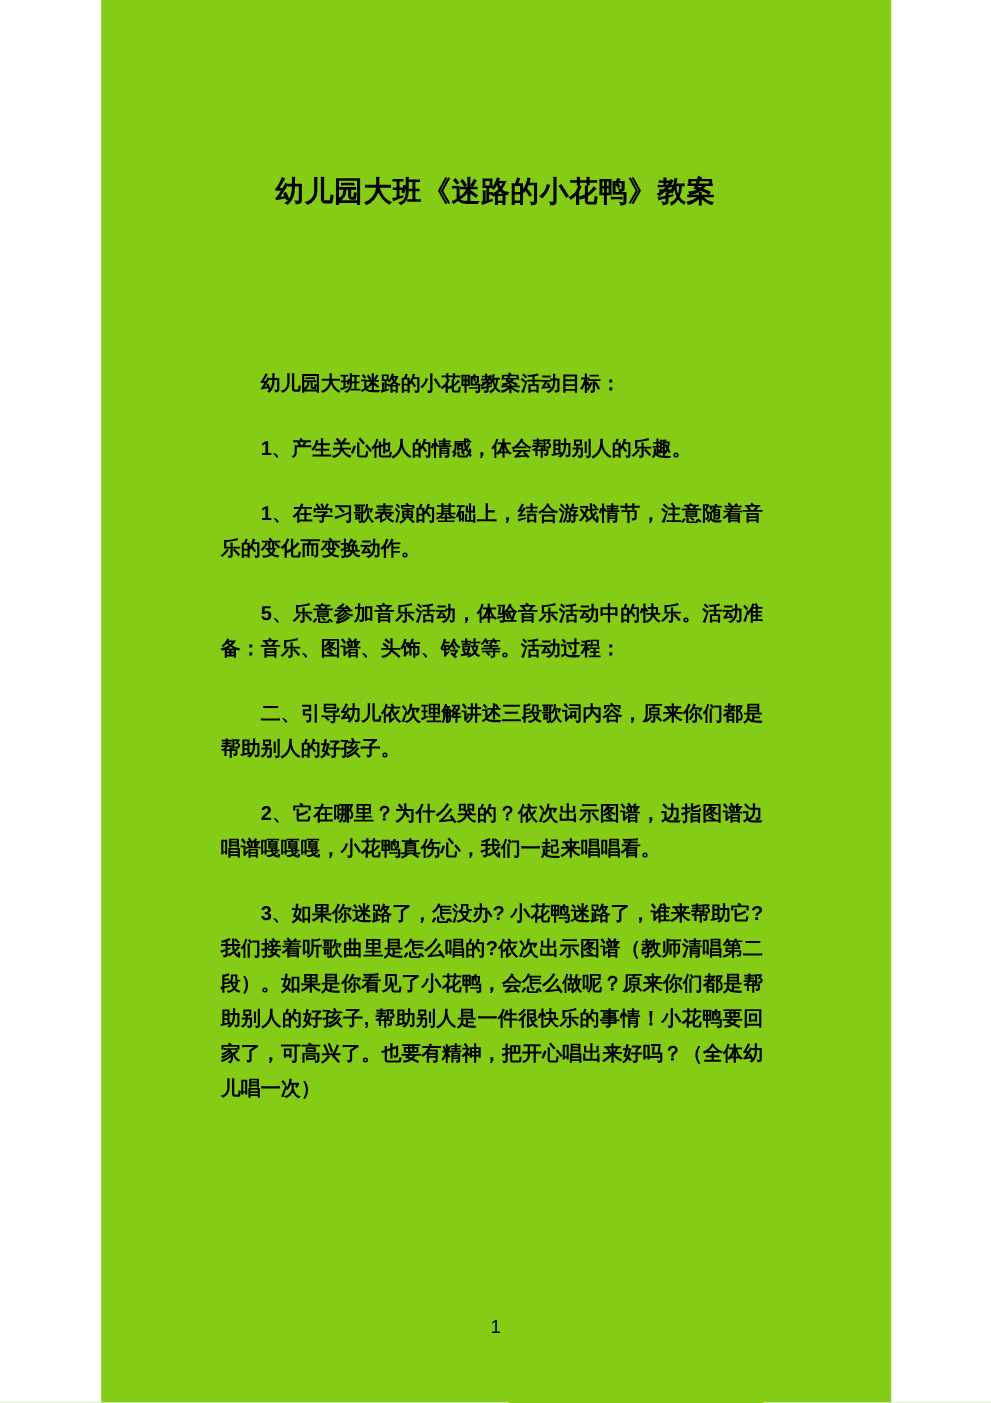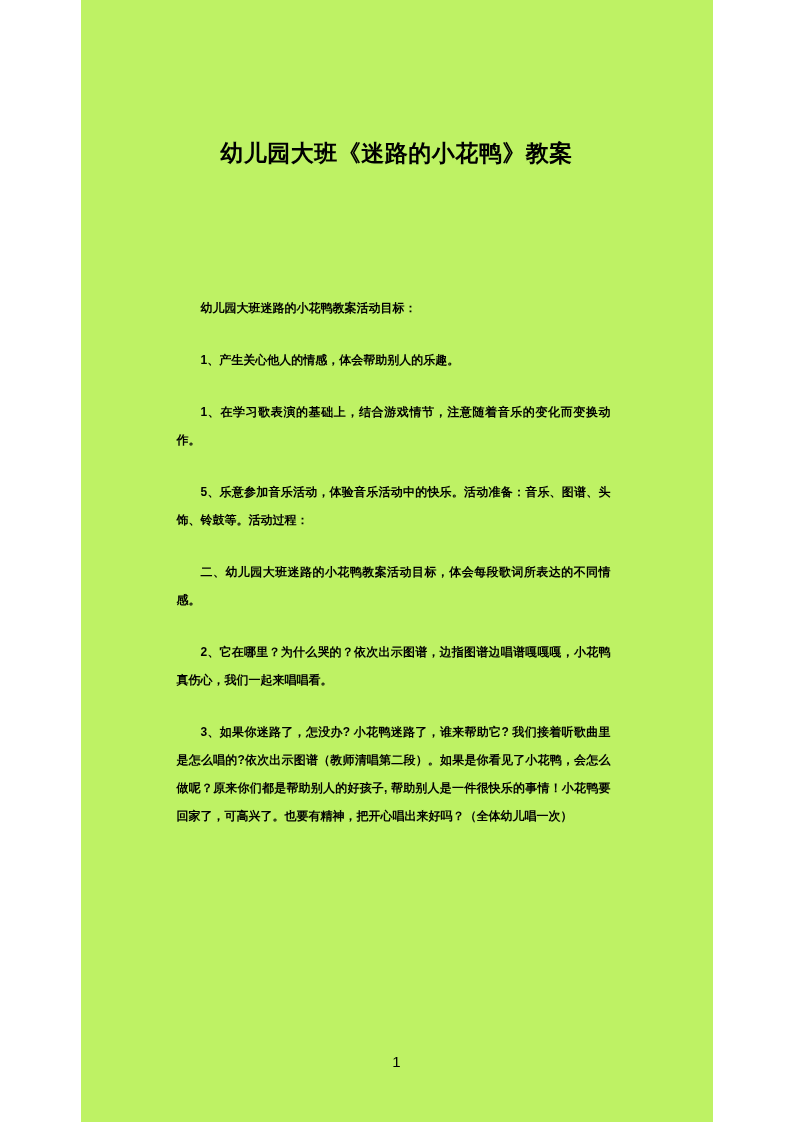--- a/index.html
+++ b/index.html
@@ -5,21 +5,21 @@
   html, body {
     margin: 0;
     padding: 0;
     background: #ffffff;
   }
   .page {
     position: relative;
     width: 632px;
     height: 1122px;
     margin: 0 auto;
-    background: #bef264;
+    background: #84cc16;
     font-family: "Liberation Sans", sans-serif;
     color: #000000;
     box-sizing: border-box;
     overflow: hidden;
   }
   .content {
     padding: 0 96px;
   }
   .doc-title {
     margin: 0;
@@ -28,21 +28,21 @@
     font-size: 23px;
     line-height: 30px;
     font-weight: bold;
     letter-spacing: 0.5px;
   }
   .doc-body {
     margin-top: 126px;
   }
   .doc-body p {
     margin: 0 6px 24px 0;
-    font-size: 12px;
+    font-size: 16px;
     line-height: 28px;
     font-weight: 600;
     text-indent: 2em;
     text-align: justify;
     word-break: break-all;
   }
   .page-number {
     position: absolute;
     bottom: 52px;
     left: 0;
@@ -56,19 +56,19 @@
 <body>
 
 <div class="page">
   <div class="content">
     <h1 class="doc-title">幼儿园大班《迷路的小花鸭》教案</h1>
     <div class="doc-body">
       <p>幼儿园大班迷路的小花鸭教案活动目标：</p>
       <p>1、产生关心他人的情感，体会帮助别人的乐趣。</p>
       <p>1、在学习歌表演的基础上，结合游戏情节，注意随着音乐的变化而变换动作。</p>
       <p>5、乐意参加音乐活动，体验音乐活动中的快乐。活动准备：音乐、图谱、头饰、铃鼓等。活动过程：</p>
-      <p>二、幼儿园大班迷路的小花鸭教案活动目标，体会每段歌词所表达的不同情感。</p>
+      <p>二、引导幼儿依次理解讲述三段歌词内容，原来你们都是帮助别人的好孩子。</p>
       <p>2、它在哪里？为什么哭的？依次出示图谱，边指图谱边唱谱嘎嘎嘎，小花鸭真伤心，我们一起来唱唱看。</p>
       <p>3、如果你迷路了，怎没办? 小花鸭迷路了，谁来帮助它? 我们接着听歌曲里是怎么唱的?依次出示图谱（教师清唱第二段）。如果是你看见了小花鸭，会怎么做呢？原来你们都是帮助别人的好孩子, 帮助别人是一件很快乐的事情！小花鸭要回家了，可高兴了。也要有精神，把开心唱出来好吗？（全体幼儿唱一次）</p>
     </div>
   </div>
   <div class="page-number">1</div>
 </div>
 
 </body></html>

